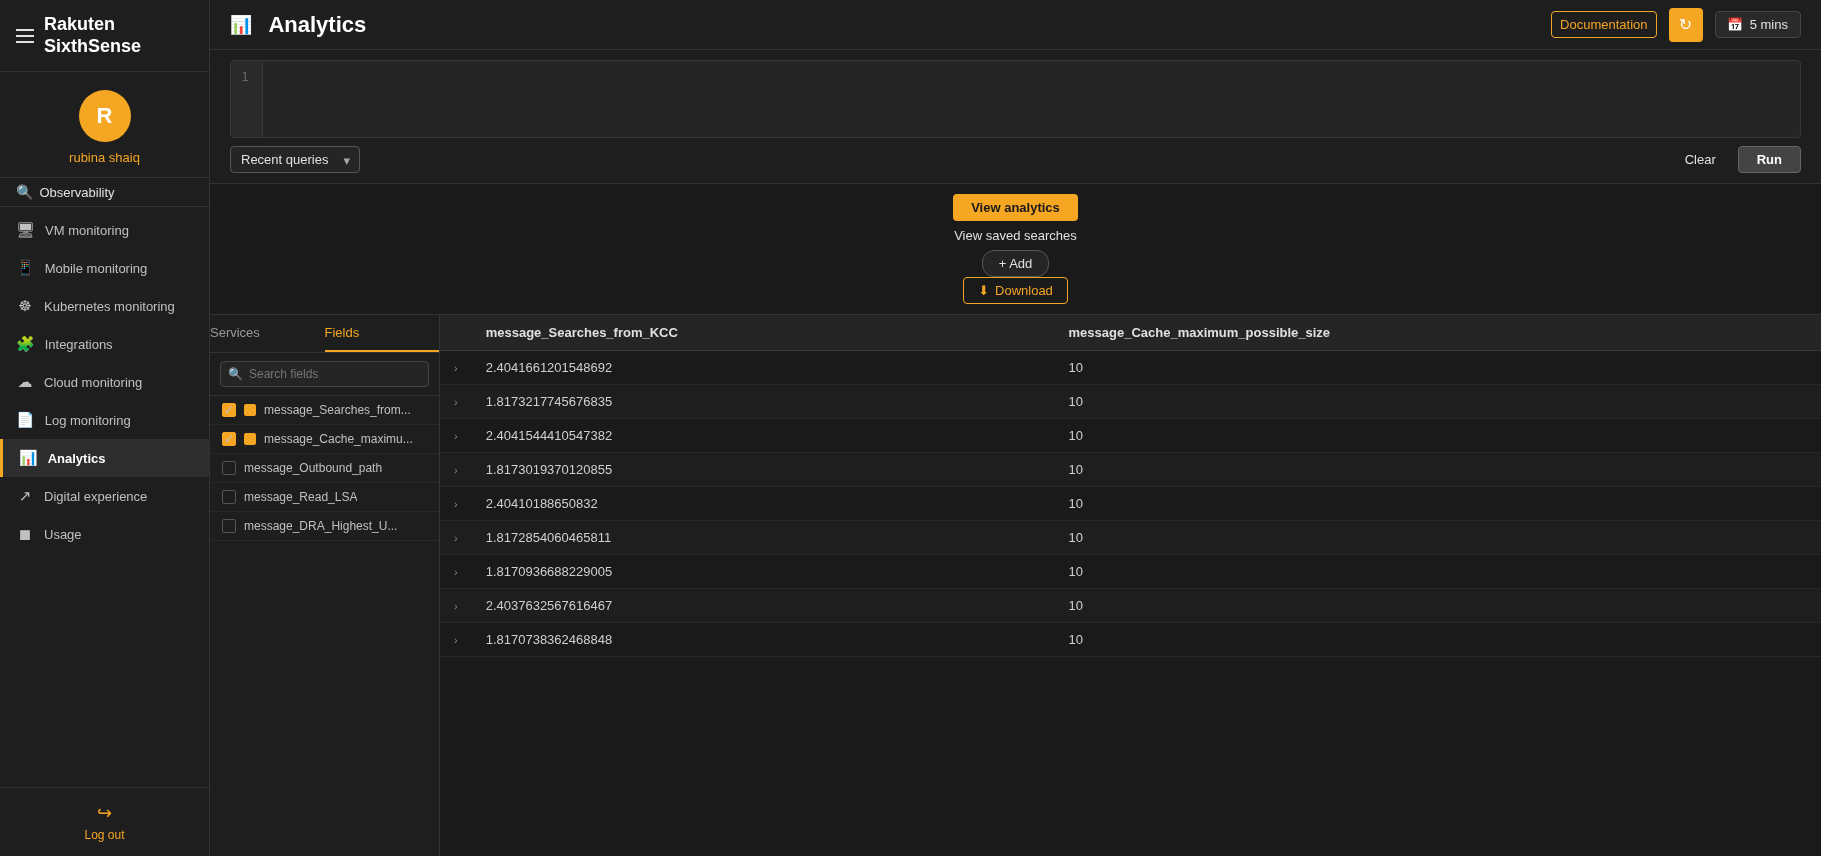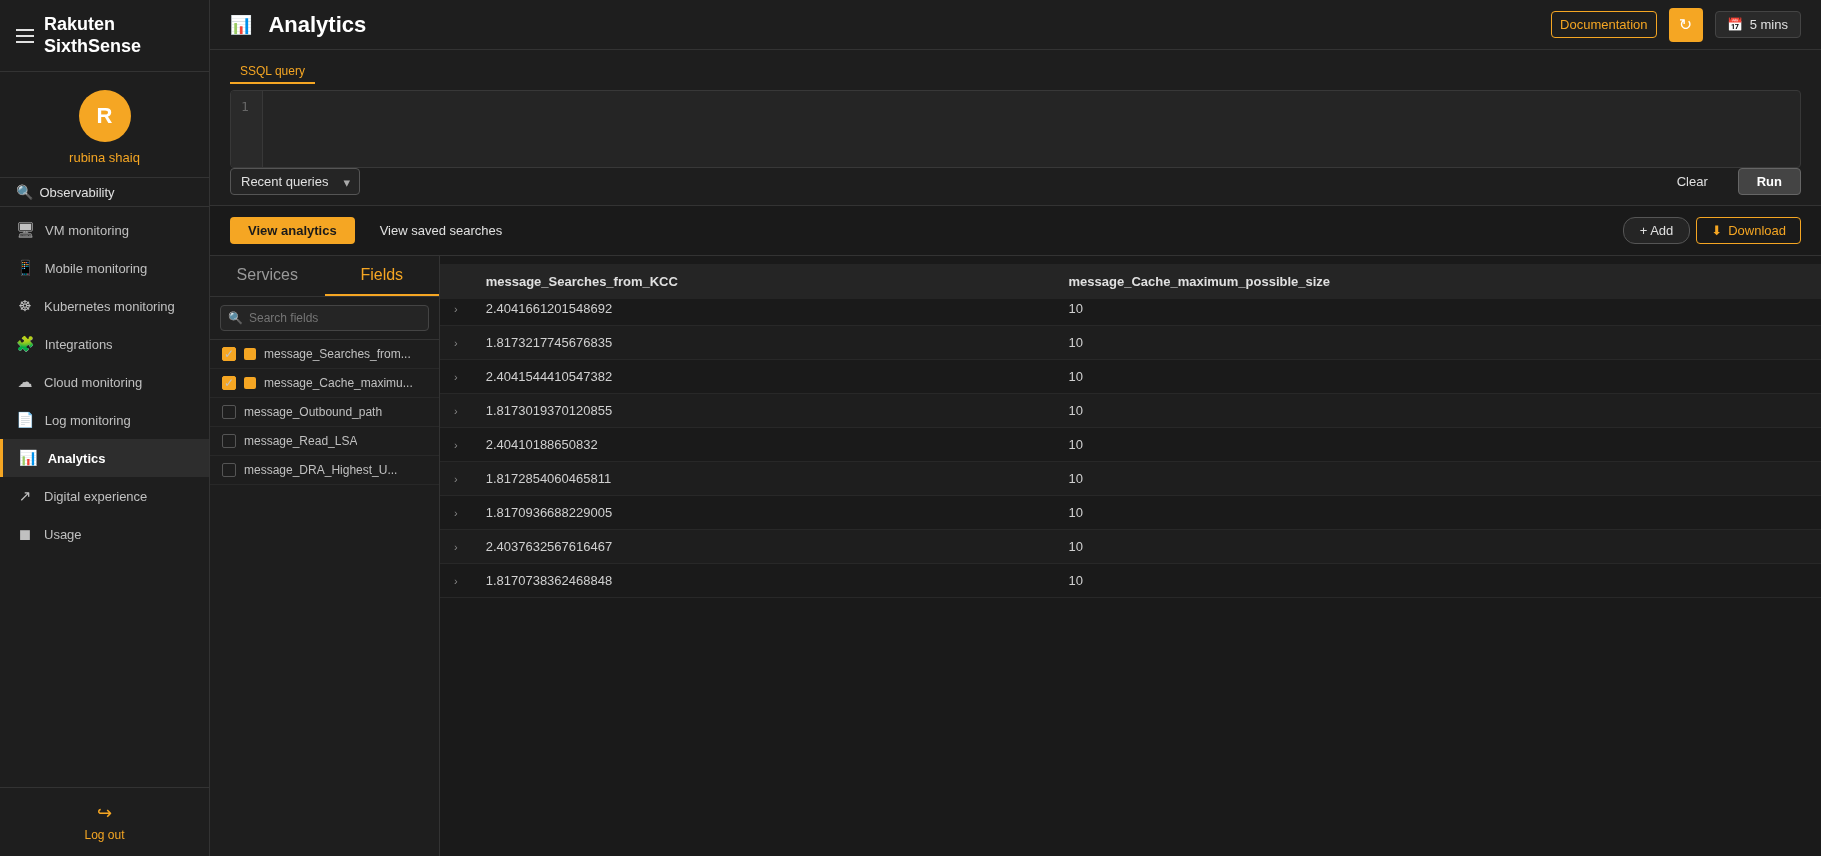--- a/index.html
+++ b/index.html
@@ -212,21 +212,22 @@
       outline: none;
       color: #e0e0e0;
       font-size: 13px;
       font-family: monospace;
       padding: 8px 10px;
       resize: none;
     }
     .query-controls {
       display: flex;
       align-items: center;
-      gap: 20px;
+      gap: 12px;
+      margin-top: 8px;
     }
     .recent-queries-select {
       background: #252525;
       border: 1px solid #555;
       border-radius: 4px;
       color: #e0e0e0;
       padding: 5px 30px 5px 10px;
       font-size: 13px;
       cursor: pointer;
       appearance: none;
@@ -265,23 +266,24 @@
       cursor: pointer;
       font-size: 13px;
       font-weight: 600;
     }
 
     
     .action-bar {
       display: flex;
       align-items: center;
       padding: 10px 20px;
-      gap: 6px;
+      gap: 0;
       border-bottom: 1px solid #333;
       background: #1a1a1a;
+      flex-direction: column;
     }
     .tab-btn {
       padding: 6px 18px;
       border-radius: 4px;
       cursor: pointer;
       font-size: 13px;
       border: none;
     }
     .tab-btn.active {
       background: #f5a623;
@@ -336,23 +338,23 @@
       flex-direction: column;
       overflow: hidden;
     }
     .panel-tabs {
       display: flex;
       border-bottom: 1px solid #333;
     }
     .panel-tab {
       flex: 1;
       padding: 10px 0;
-      text-align: center;
-      cursor: pointer;
-      font-size: 16px;
+      text-align: left;
+      cursor: pointer;
+      font-size: 13px;
       color: #999;
     }
     .panel-tab.active {
       color: #f5a623;
       border-bottom: 2px solid #f5a623;
     }
     .search-box {
       padding: 8px 10px;
       border-bottom: 1px solid #333;
     }
@@ -437,21 +439,21 @@
     }
     thead th {
       background: #252525;
       padding: 10px 14px;
       text-align: left;
       font-size: 13px;
       font-weight: 600;
       color: #e0e0e0;
       border-bottom: 1px solid #383838;
       position: sticky;
-      top: 8px;
+      top: 0;
       z-index: 2;
     }
     thead th:first-child { width: 30px; }
     tbody tr {
       border-bottom: 1px solid #282828;
     }
     tbody tr:nth-child(even) { background: #1e1e1e; }
     tbody tr:nth-child(odd) { background: #1a1a1a; }
     tbody td {
       padding: 9px 14px;
@@ -553,23 +555,20 @@
     </button>
     <button class="topbar-time-btn">
       <span>📅</span>
       <span>5 mins</span>
     </button>
   </div>
 
   <div class="content">
 
     <div class="query-section">
-      <div class="query-tabs">
-        <div class="query-tab">SSQL query</div>
-      </div>
       <div class="query-editor">
         <div class="query-line-numbers">1</div>
         <textarea class="query-editor-input" rows="4" style=""></textarea>
       </div>
       <div class="query-controls">
         <div class="select-wrapper">
           <select class="recent-queries-select">
             <option>Recent queries</option>
           </select>
         </div>

